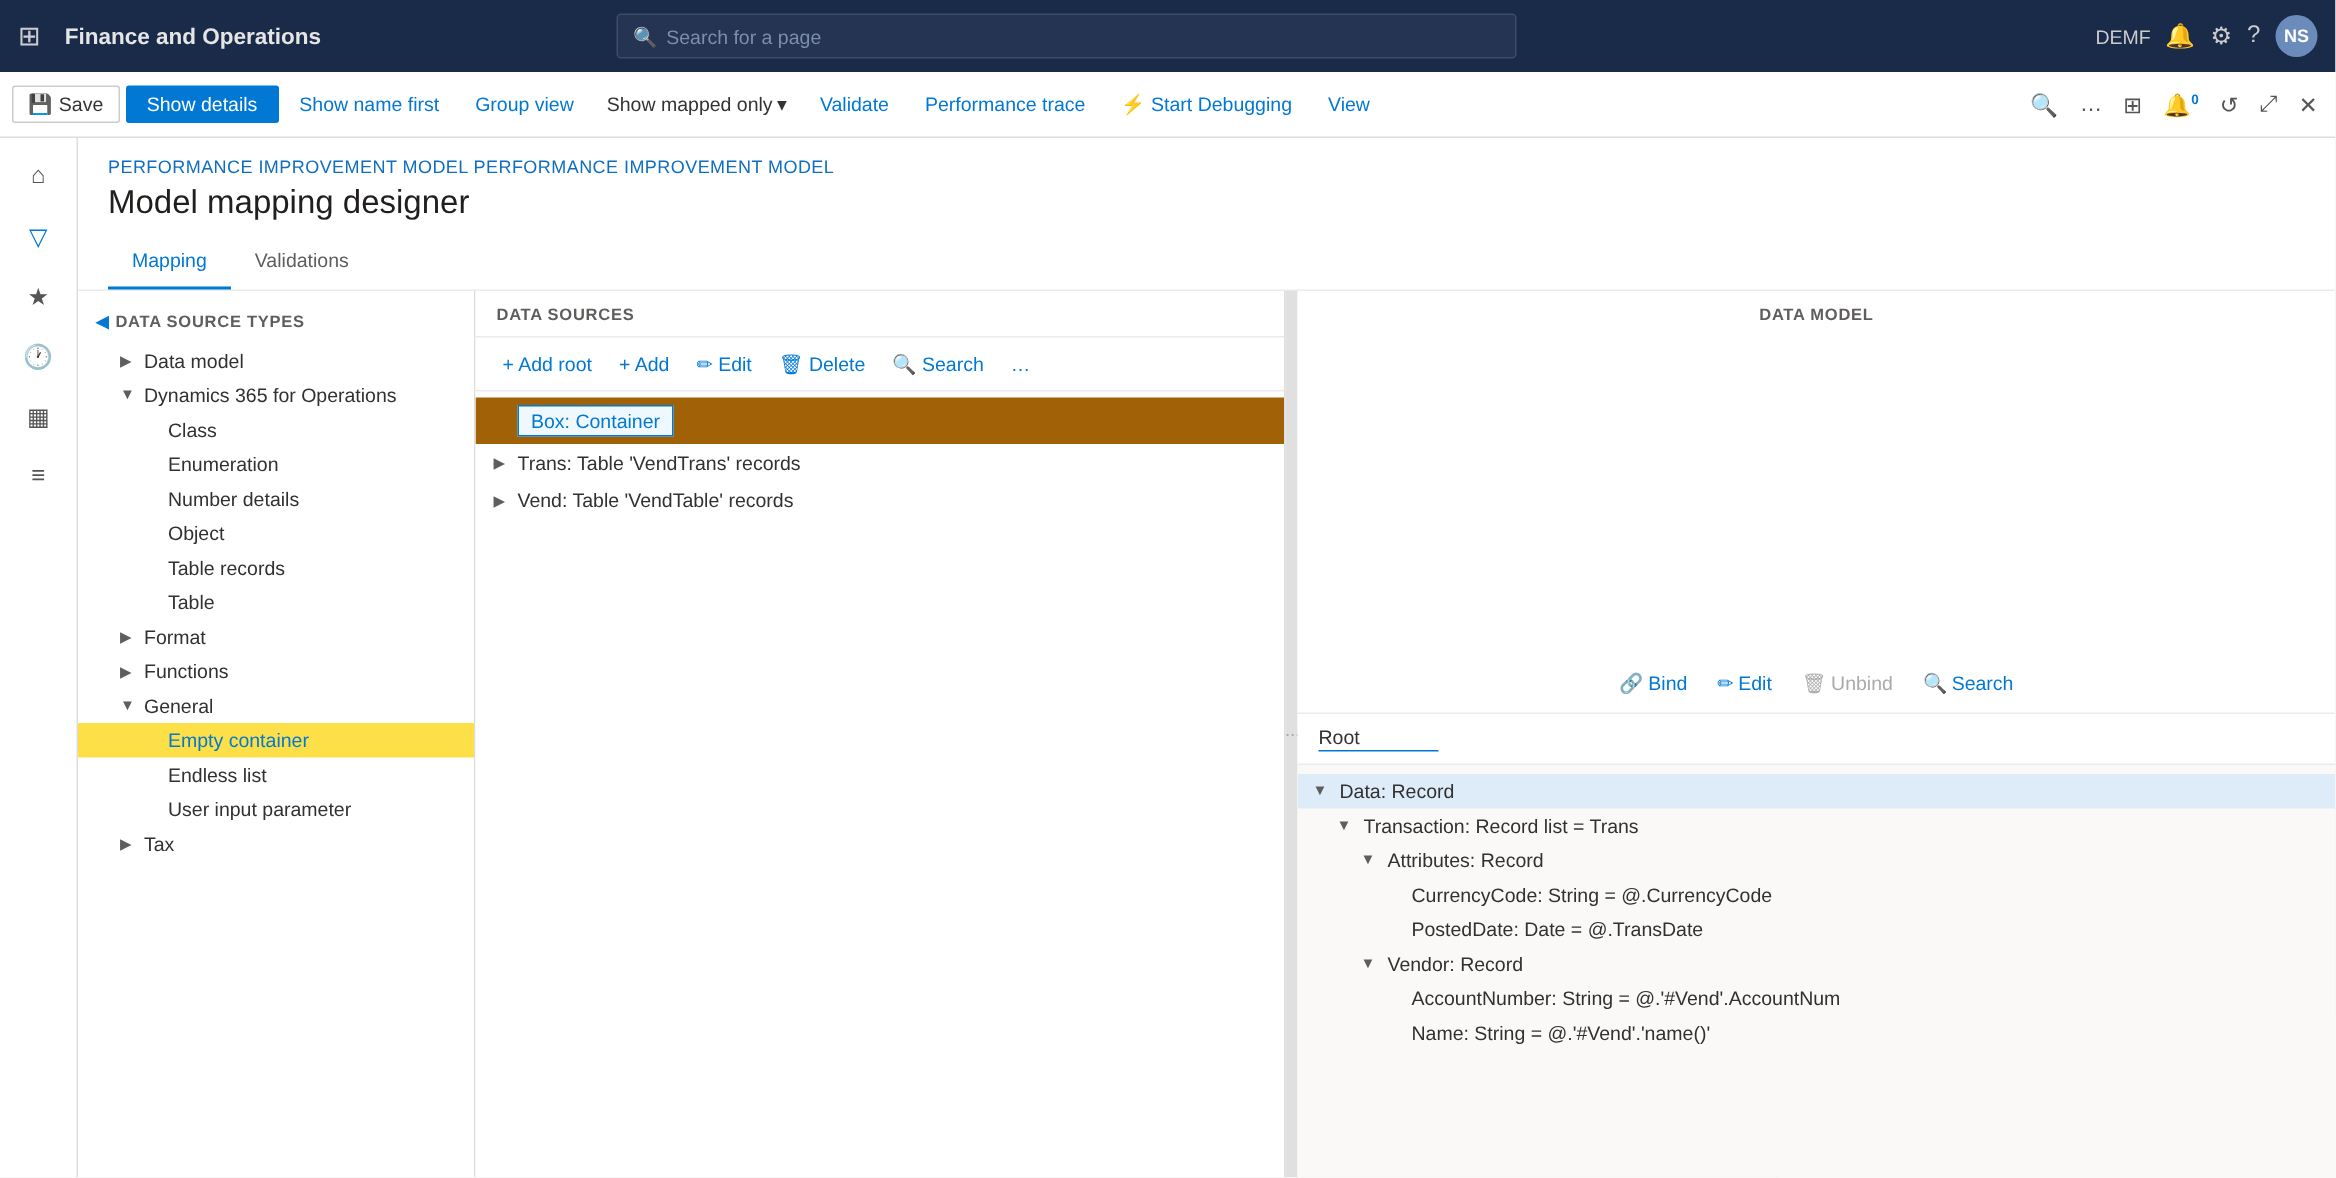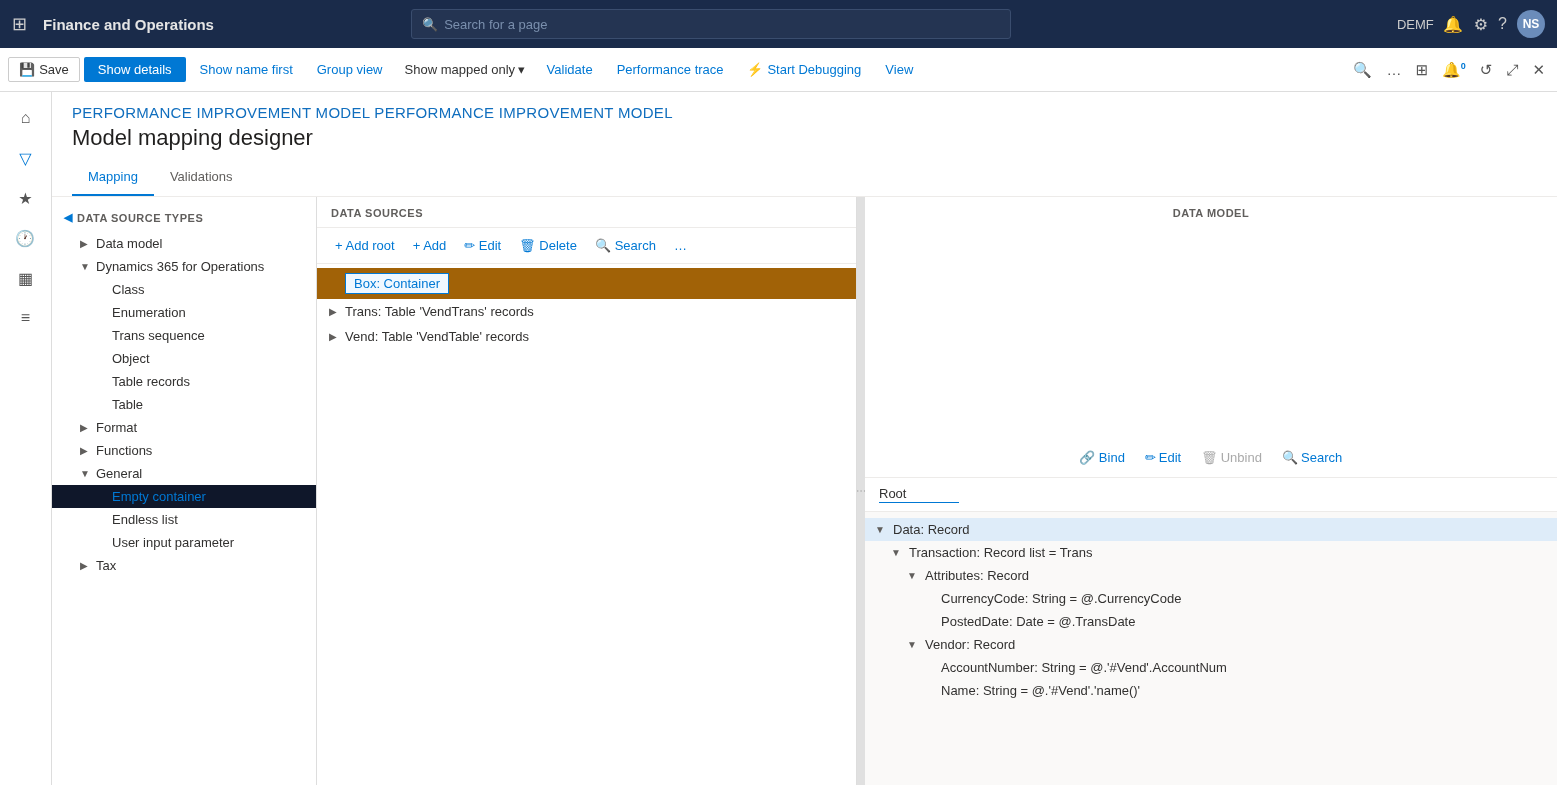--- a/index.html
+++ b/index.html
@@ -102,21 +102,21 @@
       flex: 1;
       display: flex;
       flex-direction: column;
       overflow: hidden;
     }
     .page-header {
       padding: 12px 20px 0;
       background: #fff;
       border-bottom: 1px solid #edebe9;
     }
-    .breadcrumb { font-size: 15px; color: #106ebe; text-transform: uppercase; letter-spacing: 0.3px; margin-bottom: 4px; }
+    .breadcrumb { font-size: 12px; color: #106ebe; text-transform: uppercase; letter-spacing: 0.3px; margin-bottom: 4px; }
     .page-title { font-size: 22px; font-weight: 300; color: #201f1e; margin-bottom: 10px; }
     .page-tabs { display: flex; gap: 0; }
     .page-tab {
       padding: 8px 16px 10px; font-size: 13px; cursor: pointer; color: #605e5c;
       border-bottom: 2px solid transparent; position: relative;
     }
     .page-tab.active { color: #0078d4; border-bottom: 2px solid #0078d4; font-weight: 500; }
 
     
     .designer-area {
@@ -136,21 +136,21 @@
     }
     .dst-panel .panel-header {
       font-size: 11px; font-weight: 600; color: #605e5c;
       padding: 4px 12px 8px; letter-spacing: 0.5px;
       display: flex; align-items: center; gap: 4px;
     }
     .tree-item {
       display: flex; align-items: center;
       padding: 4px 12px; cursor: pointer; font-size: 13px; color: #323130;
     }
-    .tree-item.selected { background: #0f172a; color: #0078d4; }
+    .tree-item.selected { background: #fde047; color: #0078d4; }
     .tree-item .expand-icon { width: 16px; color: #605e5c; font-size: 10px; }
     .tree-item .item-label { flex: 1; }
     .tree-item.indent-1 { padding-left: 28px; }
     .tree-item.indent-2 { padding-left: 44px; }
     .tree-item.has-children {}
 
     
     .ds-panel {
       width: 540px;
       border-right: 1px solid #ddd;
@@ -316,21 +316,21 @@
         <div class="tree-item indent-2">
           <span class="expand-icon"></span>
           <span class="item-label">Class</span>
         </div>
         <div class="tree-item indent-2">
           <span class="expand-icon"></span>
           <span class="item-label">Enumeration</span>
         </div>
         <div class="tree-item indent-2">
           <span class="expand-icon"></span>
-          <span class="item-label">Trans sequence</span>
+          <span class="item-label">Number details</span>
         </div>
         <div class="tree-item indent-2">
           <span class="expand-icon"></span>
           <span class="item-label">Object</span>
         </div>
         <div class="tree-item indent-2">
           <span class="expand-icon"></span>
           <span class="item-label">Table records</span>
         </div>
         <div class="tree-item indent-2">

